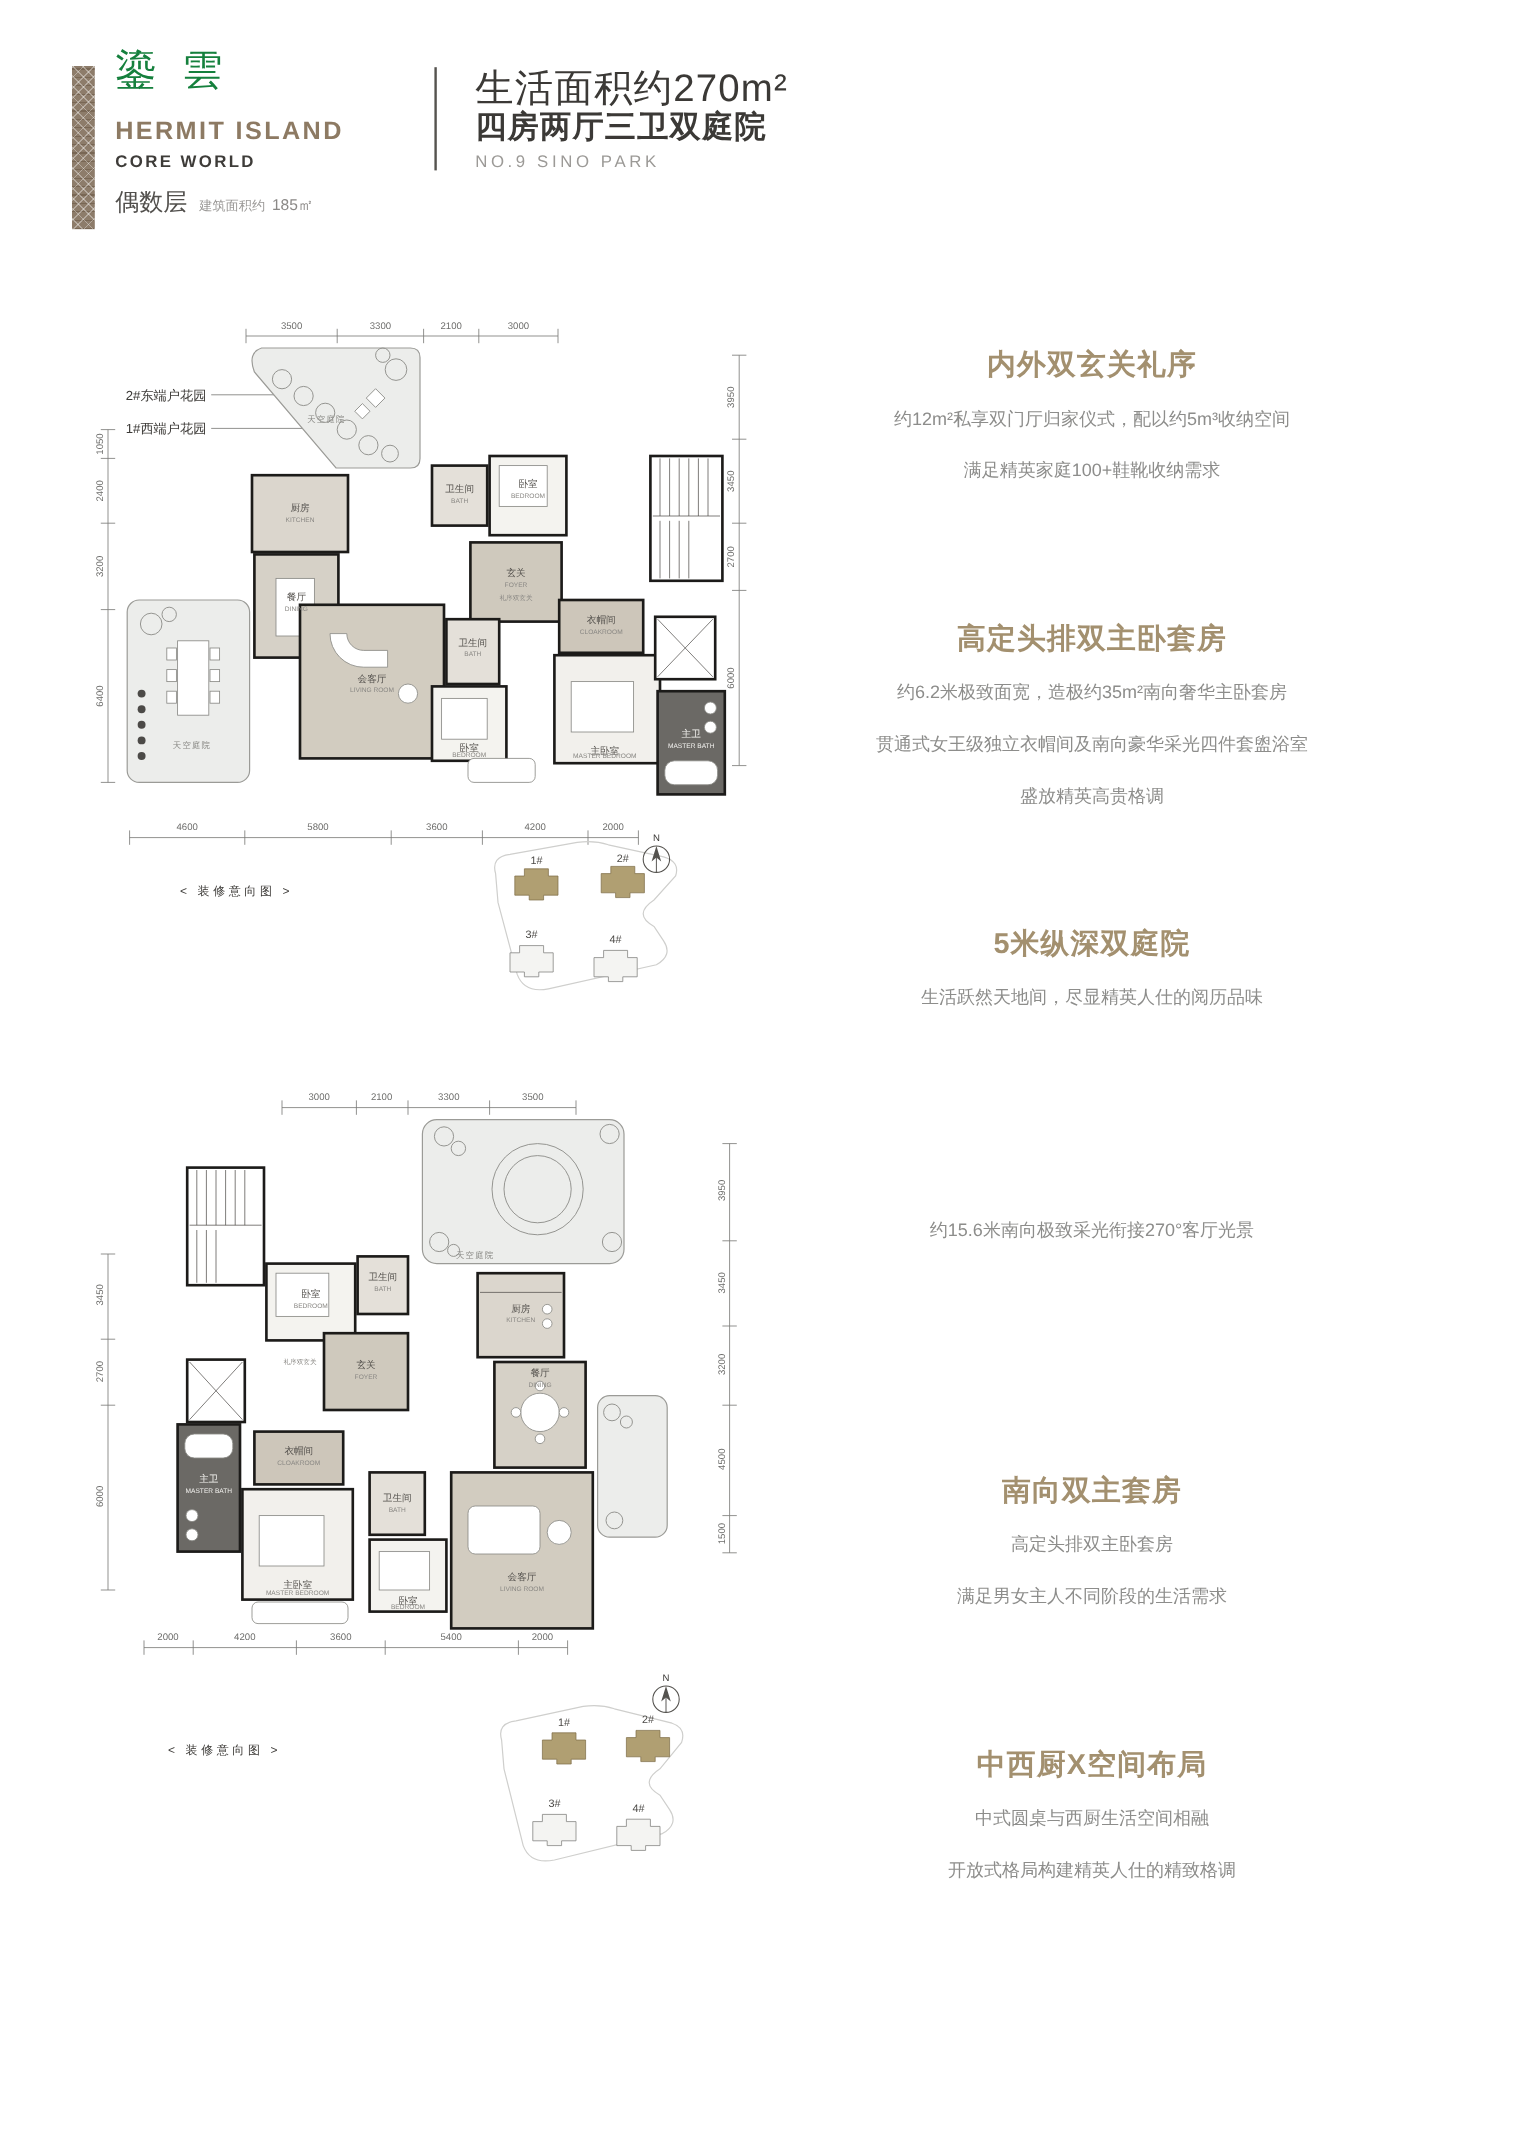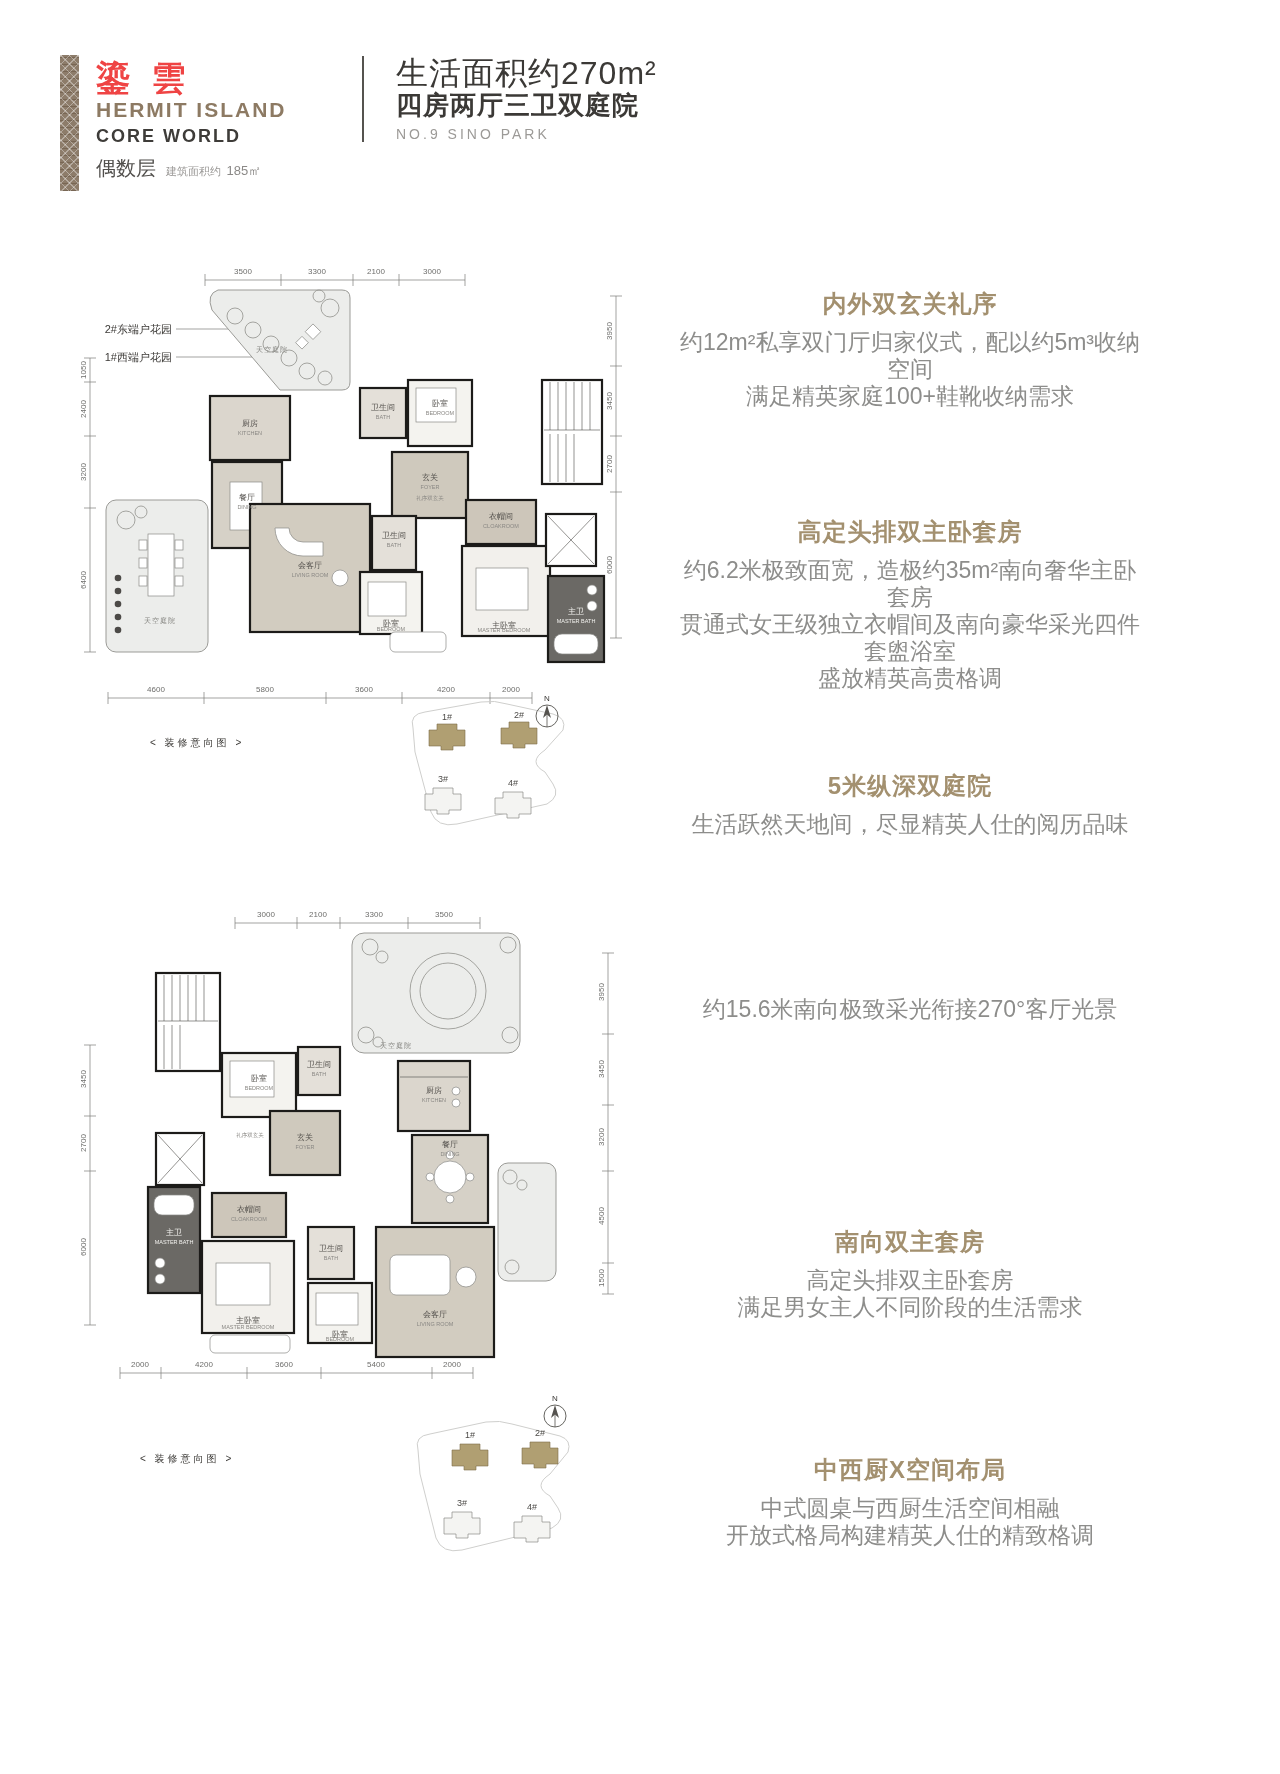--- a/index.html
+++ b/index.html
@@ -4,34 +4,34 @@
 <style>
   html,body{margin:0;padding:0;background:#fff;}
   #page{position:relative;width:1280px;height:1774px;background:#ffffff;overflow:hidden;
         font-family:"Liberation Sans","DejaVu Sans",sans-serif;}
   .abs{position:absolute;}
   
   #brand-bar{left:60px;top:55px;width:19px;height:136px;background-color:#8d7c6a;
      background-image:repeating-linear-gradient(45deg,rgba(255,255,255,.35) 0 1px,transparent 1px 6px),
                       repeating-linear-gradient(-45deg,rgba(255,255,255,.35) 0 1px,transparent 1px 6px),
                       repeating-linear-gradient(0deg,rgba(60,40,20,.25) 0 1px,transparent 1px 7px);}
-  #brand-cn{left:96px;top:56px;font-size:34px;font-weight:bold;color:#ef4444;letter-spacing:6px;}
+  #brand-cn{left:96px;top:36px;font-size:34px;font-weight:normal;color:#15803d;letter-spacing:6px;}
   #brand-en{left:96px;top:98px;font-size:21px;font-weight:bold;color:#8d7a63;letter-spacing:2px;}
-  #brand-sub{left:96px;top:126px;font-size:18px;font-weight:bold;color:#3e3c39;letter-spacing:2px;}
+  #brand-sub{left:96px;top:126px;font-size:14px;font-weight:bold;color:#3e3c39;letter-spacing:2px;}
   #floor-row{left:96px;top:155px;font-size:20px;color:#514f4c;}
   #floor-row .area-l{font-size:11px;color:#9a9896;margin-left:10px;}
   #floor-row .area-v{font-size:13px;color:#8b8987;}
   #title-divider{left:362px;top:56px;width:2px;height:86px;background:#55534f;}
   #title1{left:396px;top:52px;font-size:32px;color:#3b3936;font-weight:500;letter-spacing:1px;}
   #title2{left:396px;top:88px;font-size:26px;color:#3b3936;font-weight:700;letter-spacing:1px;}
   #title3{left:396px;top:126px;font-size:14px;color:#9c9a97;letter-spacing:3px;}
   
   .feature{position:absolute;left:680px;width:460px;text-align:center;}
   .feature h3{margin:0 0 9px 0;font-size:24px;color:#a3906f;font-weight:bold;letter-spacing:1px;}
-  .feature p{margin:0;font-size:23px;line-height:27px;color:#8d8d8b;}
+  .feature p{margin:16px;font-size:15px;line-height:27px;color:#8d8d8b;}
   
   .plan-caption{font-size:10px;color:#3c3a37;letter-spacing:3px;}
   
   svg text{font-family:"Liberation Sans","DejaVu Sans",sans-serif;}
   .dim{font-size:8px;fill:#6e6e6c;}
   .dimline{stroke:#7c7c7a;stroke-width:.7;fill:none;}
   .callout{font-size:11px;fill:#3c3a37;}
   .room{stroke:#1c1b19;stroke-width:2.2;}
   .ter{stroke:#9b9b97;stroke-width:1;fill:#ecedeb;}
   .roomcn{font-size:8px;fill:#55524e;text-anchor:middle;}

